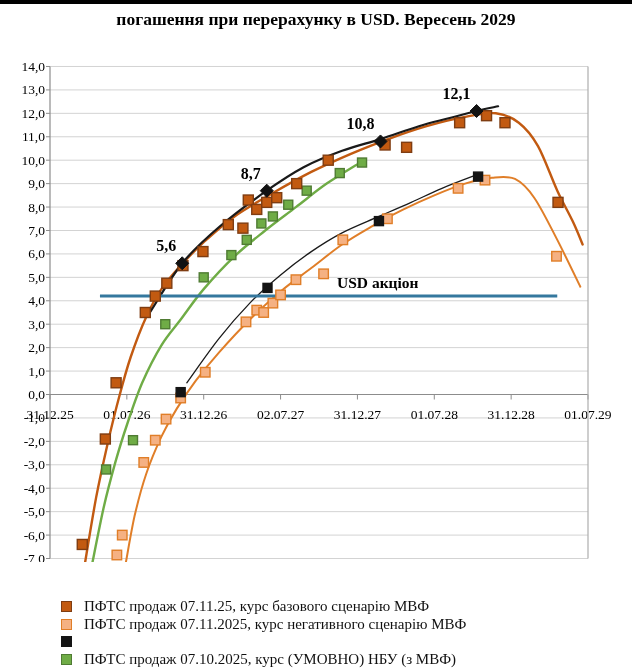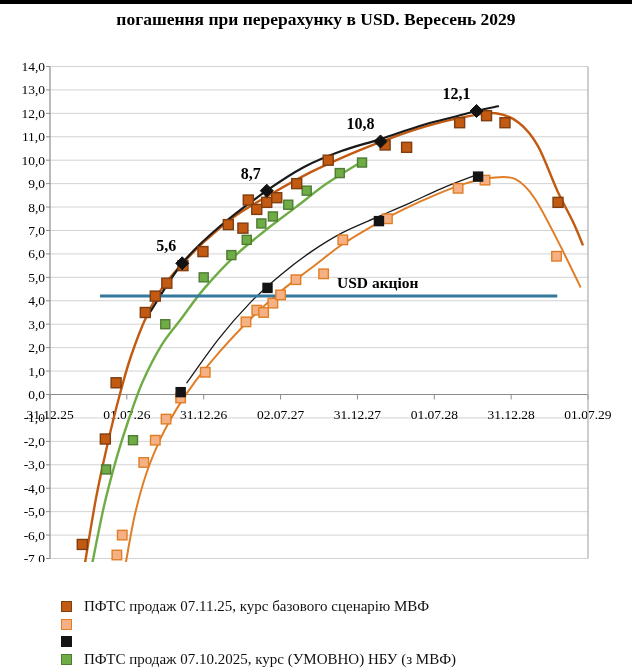--- a/index.html
+++ b/index.html
@@ -199,20 +199,21 @@
       <div class="legend-row">
         <span class="lm">
           <span class="sq" style="background: rgb(194, 90, 17); border: 1px solid rgb(127, 61, 18);"></span>
         </span>
         <span>ПФТС  продаж 07.11.25,  курс базового сценарію МВФ</span>
       </div>
       <div class="legend-row">
         <span class="lm">
           <span class="sq" style="background: rgb(245, 177, 131); border: 1px solid rgb(224, 126, 40);"></span>
         </span>
+        <span>ПФТС  продаж 07.11.2025,  курс негативного сценарію МВФ</span>
       </div>
       <div class="legend-row">
         <span class="lm">
           <span class="sq" style="background: rgb(20, 20, 20); border: 1px solid rgb(20, 20, 20);"></span>
         </span>
       </div>
       <div class="legend-row">
         <span class="lm">
           <span class="sq" style="background: rgb(111, 172, 70); border: 1px solid rgb(79, 123, 51);"></span>
         </span>

